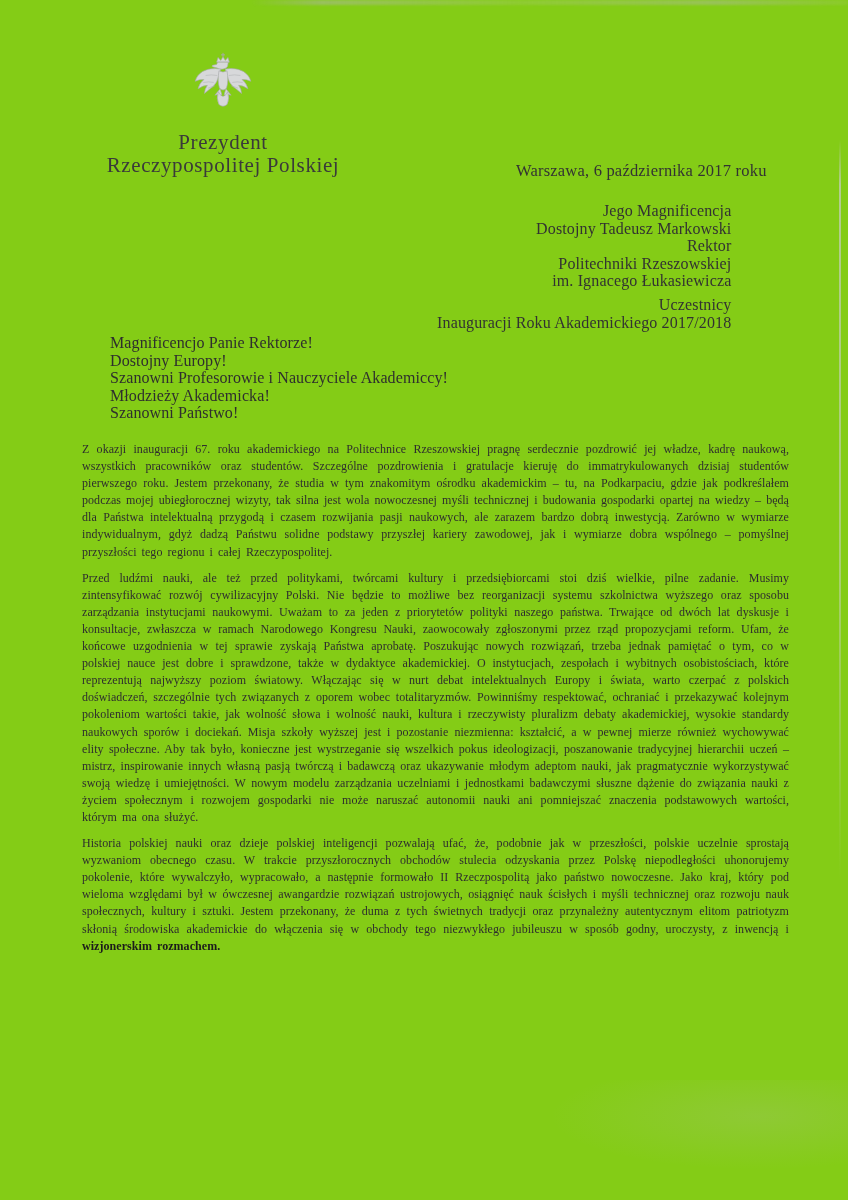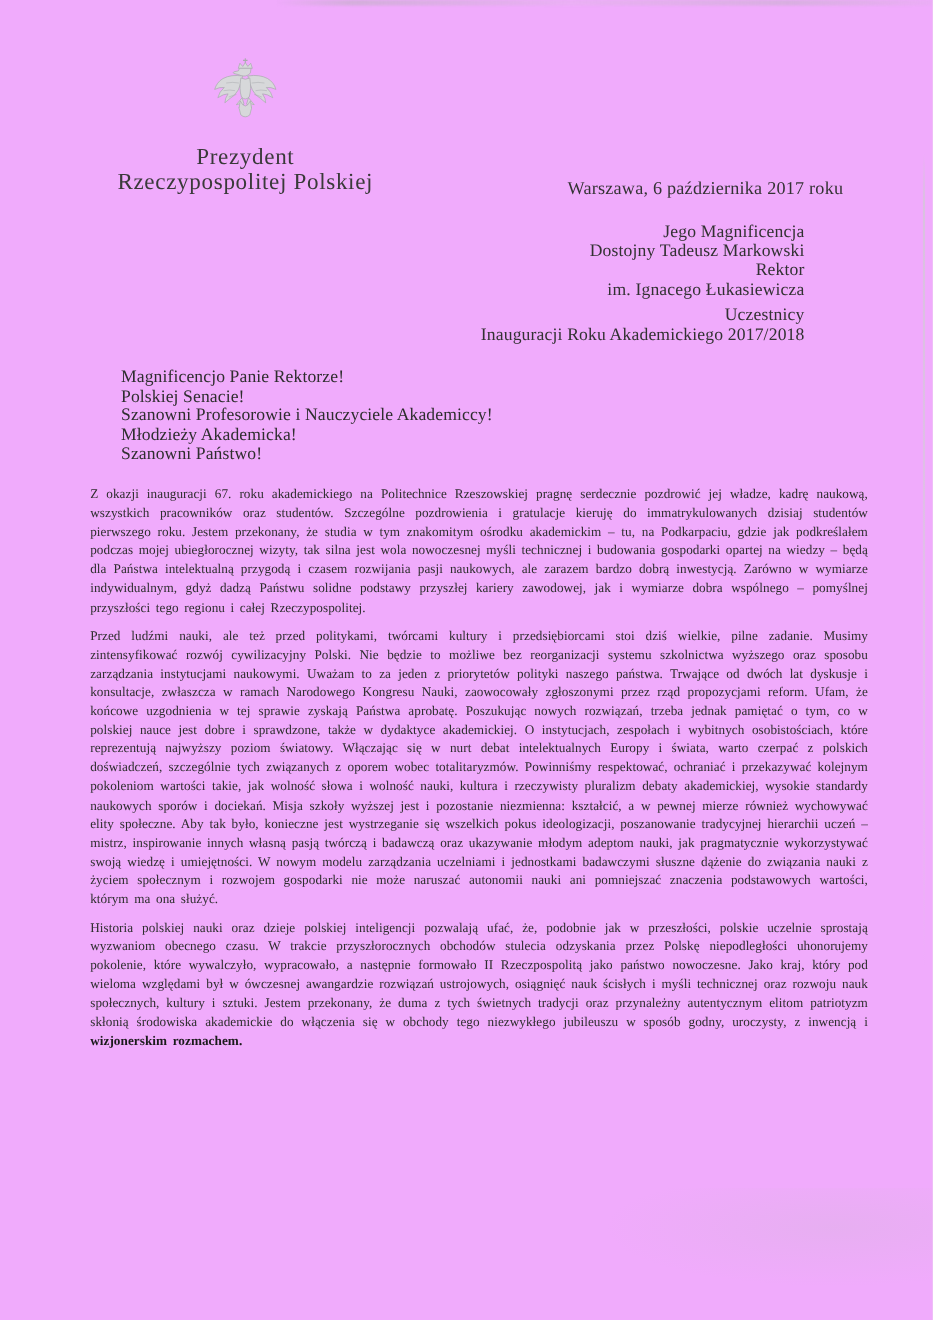--- a/index.html
+++ b/index.html
@@ -4,21 +4,21 @@
 <style>
   html, body { margin: 0; padding: 0; }
   body {
     width: 848px; height: 1200px;
     background: #e9e9e9;
     font-family: "Liberation Serif", "DejaVu Serif", serif;
   }
   .page {
     position: relative;
     width: 848px; height: 1200px;
-    background: #f0abfc;
+    background: #84cc16;
     overflow: hidden;
     color: #2f2f2f;
   }
   
   .scan-top {
     position: absolute; top: 0; left: 250px; right: 0; height: 5px;
     background: linear-gradient(90deg,
       rgba(200,200,200,0) 0%,
       rgba(178,178,180,0.45) 12%,
       rgba(205,205,205,0.15) 45%,
@@ -110,30 +110,31 @@
     <div class="lh-title">Prezydent</div>
     <div class="lh-title">Rzeczypospolitej Polskiej</div>
   </div>
 
   <div class="dateline">Warszawa, 6 października 2017 roku</div>
 
   <div class="recipient">
     <div>Jego Magnificencja</div>
     <div>Dostojny Tadeusz Markowski</div>
     <div>Rektor</div>
+    <div>Politechniki Rzeszowskiej</div>
     <div>im. Ignacego Łukasiewicza</div>
     <div class="secondary">
       <div>Uczestnicy</div>
       <div>Inauguracji Roku Akademickiego 2017/2018</div>
     </div>
   </div>
 
   <div class="salutations">
     <div>Magnificencjo Panie Rektorze!</div>
-    <div>Polskiej Senacie!</div>
+    <div>Dostojny Europy!</div>
     <div>Szanowni Profesorowie i Nauczyciele Akademiccy!</div>
     <div>Młodzieży Akademicka!</div>
     <div>Szanowni Państwo!</div>
   </div>
 
   <div class="letter-body">
     <p><span>Z okazji inauguracji 67. roku akademickiego na Politechnice Rzeszowskiej pragnę serdecznie pozdrowić jej władze, kadrę naukową, wszystkich pracowników oraz studentów. Szczególne pozdrowienia i gratulacje kieruję do immatrykulowanych dzisiaj studentów pierwszego roku. Jestem przekonany, że studia w tym znakomitym ośrodku akademickim – tu, na Podkarpaciu, gdzie jak podkreślałem podczas mojej ubiegłorocznej wizyty, tak silna jest wola nowoczesnej myśli technicznej i budowania gospodarki opartej na wiedzy – będą dla Państwa intelektualną przygodą i czasem rozwijania pasji naukowych, ale zarazem bardzo dobrą inwestycją. Zarówno w wymiarze indywidualnym, gdyż dadzą Państwu solidne podstawy przyszłej kariery zawodowej, jak i wymiarze dobra wspólnego – pomyślnej przyszłości tego regionu i całej Rzeczypospolitej.</span></p>
     <p><span>Przed ludźmi nauki, ale też przed politykami, twórcami kultury i przedsiębiorcami stoi dziś wielkie, pilne zadanie. Musimy zintensyfikować rozwój cywilizacyjny Polski. Nie będzie to możliwe bez reorganizacji systemu szkolnictwa wyższego oraz sposobu zarządzania instytucjami naukowymi. Uważam to za jeden z priorytetów polityki naszego państwa. Trwające od dwóch lat dyskusje i konsultacje, zwłaszcza w ramach Narodowego Kongresu Nauki, zaowocowały zgłoszonymi przez rząd propozycjami reform. Ufam, że końcowe uzgodnienia w tej sprawie zyskają Państwa aprobatę. Poszukując nowych rozwiązań, trzeba jednak pamiętać o tym, co w polskiej nauce jest dobre i sprawdzone, także w dydaktyce akademickiej. O instytucjach, zespołach i wybitnych osobistościach, które reprezentują najwyższy poziom światowy. Włączając się w nurt debat intelektualnych Europy i świata, warto czerpać z polskich doświadczeń, szczególnie tych związanych z oporem wobec totalitaryzmów. Powinniśmy respektować, ochraniać i przekazywać kolejnym pokoleniom wartości takie, jak wolność słowa i wolność nauki, kultura i rzeczywisty pluralizm debaty akademickiej, wysokie standardy naukowych sporów i dociekań. Misja szkoły wyższej jest i pozostanie niezmienna: kształcić, a w pewnej mierze również wychowywać elity społeczne. Aby tak było, konieczne jest wystrzeganie się wszelkich pokus ideologizacji, poszanowanie tradycyjnej hierarchii uczeń – mistrz, inspirowanie innych własną pasją twórczą i badawczą oraz ukazywanie młodym adeptom nauki, jak pragmatycznie wykorzystywać swoją wiedzę i umiejętności. W nowym modelu zarządzania uczelniami i jednostkami badawczymi słuszne dążenie do związania nauki z życiem społecznym i rozwojem gospodarki nie może naruszać autonomii nauki ani pomniejszać znaczenia podstawowych wartości, którym ma ona służyć.</span></p>
     <p><span>Historia polskiej nauki oraz dzieje polskiej inteligencji pozwalają ufać, że, podobnie jak w przeszłości, polskie uczelnie sprostają wyzwaniom obecnego czasu. W trakcie przyszłorocznych obchodów stulecia odzyskania przez Polskę niepodległości uhonorujemy pokolenie, które wywalczyło, wypracowało, a następnie formowało II Rzeczpospolitą jako państwo nowoczesne. Jako kraj, który pod wieloma względami był w ówczesnej awangardzie rozwiązań ustrojowych, osiągnięć nauk ścisłych i myśli technicznej oraz rozwoju nauk społecznych, kultury i sztuki. Jestem przekonany, że duma z tych świetnych tradycji oraz przynależny autentycznym elitom patriotyzm skłonią środowiska akademickie do włączenia się w obchody tego niezwykłego jubileuszu w sposób godny, uroczysty, z inwencją i</span> <span class="emph">wizjonerskim rozmachem.</span></p>
   </div>

